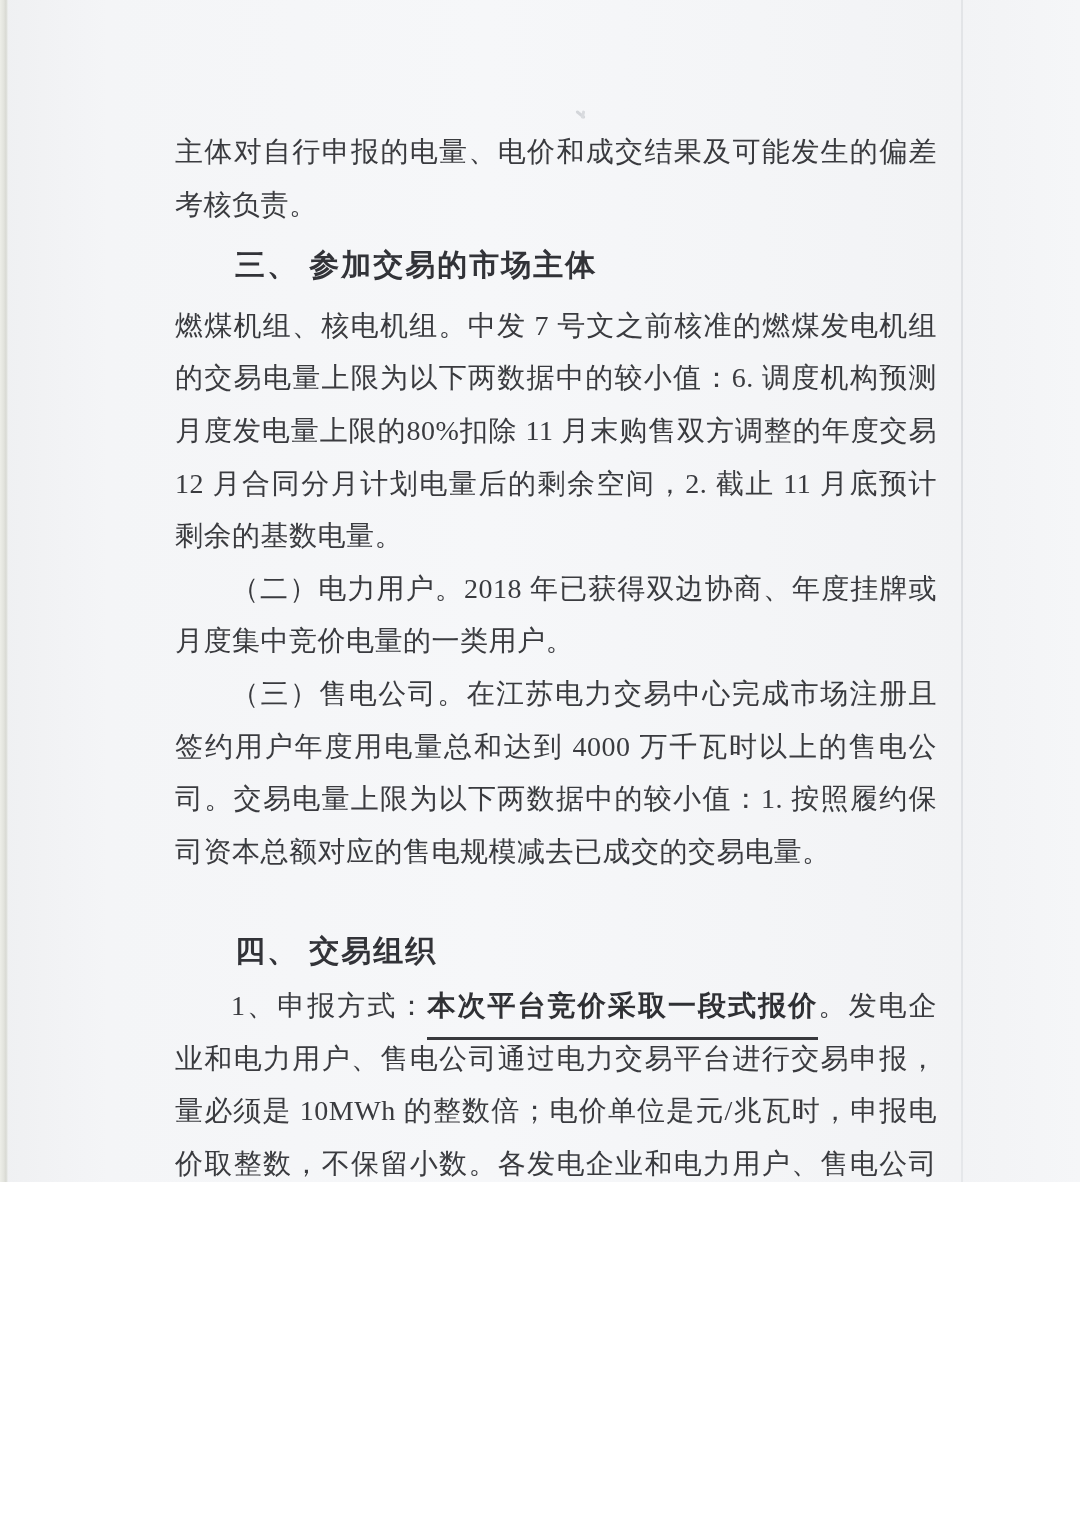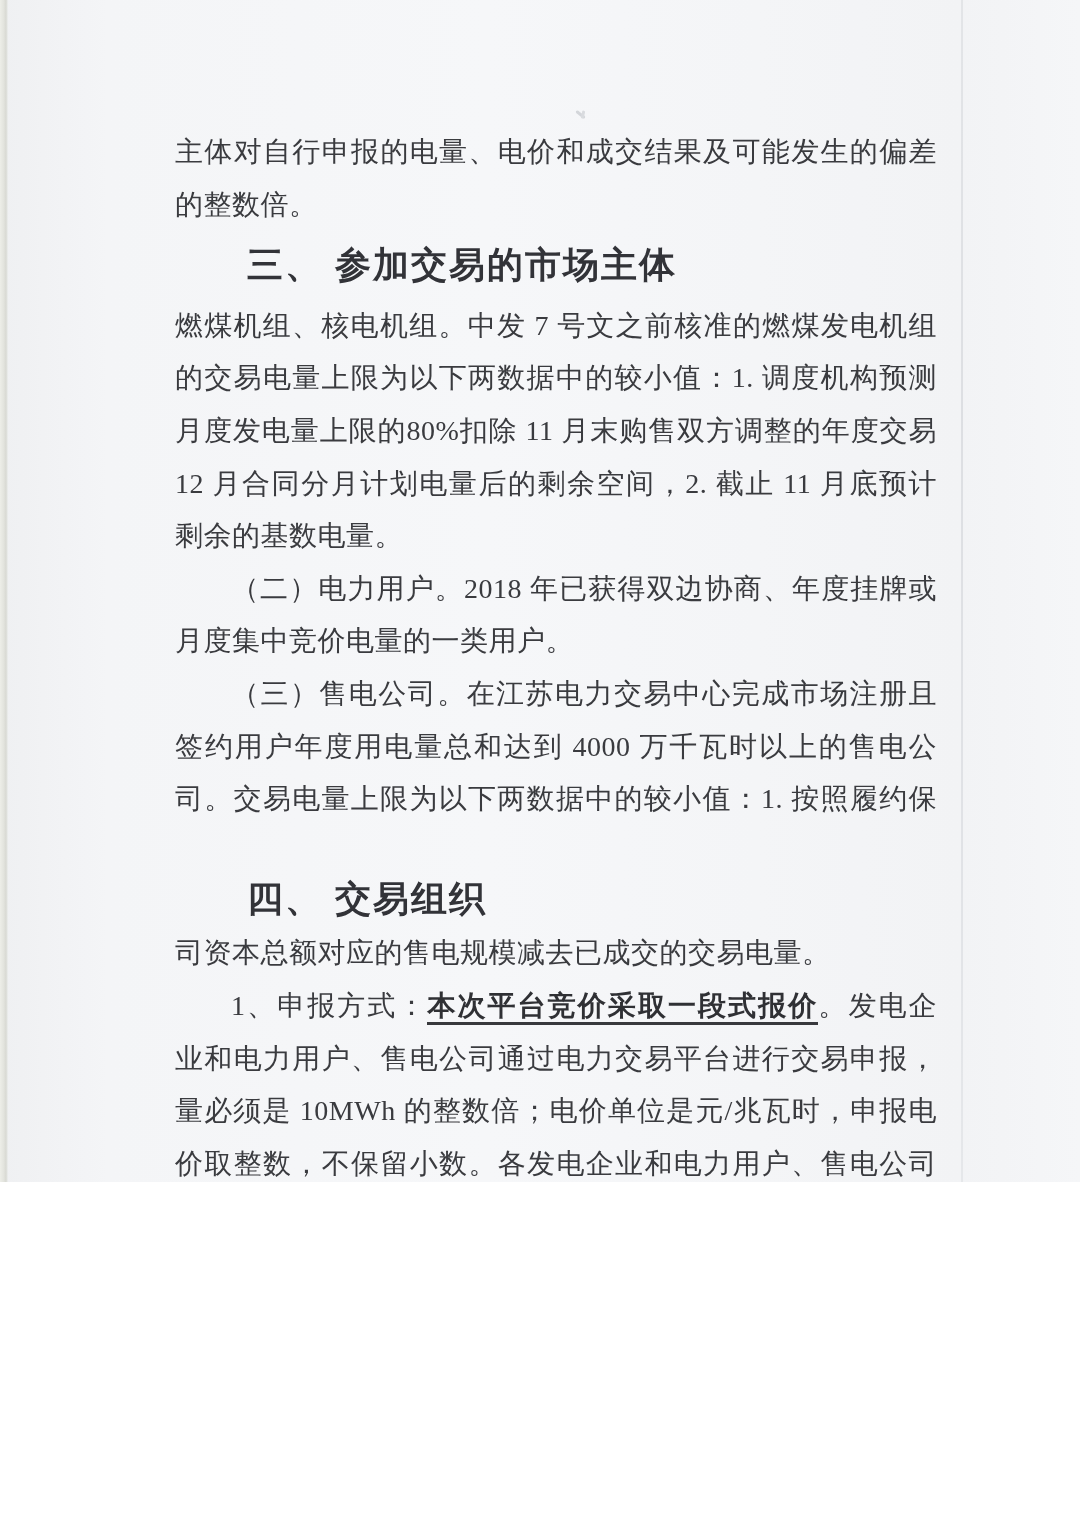--- a/index.html
+++ b/index.html
@@ -58,65 +58,65 @@
   }
   .fill {
     white-space: normal;
     text-align: justify;
     text-align-last: justify;
   }
   .indent { text-indent: 2em; }
   .heading {
     font-family: "Liberation Sans", "DejaVu Sans", sans-serif;
     font-weight: 700;
-    font-size: 36px;
+    font-size: 30px;
     color: #323338;
     text-indent: 2em;
     letter-spacing: 2px;
   }
   .h-three { margin-top: 8px; margin-bottom: 8px; }
   .h-four  { margin-top: 47px; margin-bottom: 2px; }
   .em-underline {
     font-family: "Liberation Sans", "DejaVu Sans", sans-serif;
     font-weight: 700;
     color: #2f3034;
     border-bottom: 3px solid #38393d;
-    padding-bottom: 1px;
+    padding-bottom: 16px;
   }
 </style>
 </head>
 <body>
 
 <div class="page">
   <div class="left-edge"></div>
   <div class="crease"></div>
   <div class="speck"></div>
 
   <div class="textblock">
 
     <div class="line fill">主体对自行申报的电量、电价和成交结果及可能发生的偏差</div>
-    <div class="line">的整数倍。</div>
+    <div class="line">考核负责。</div>
 
     <div class="line heading h-three">三、 参加交易的市场主体</div>
 
     <div class="line fill">燃煤机组、核电机组。中发 7 号文之前核准的燃煤发电机组</div>
-    <div class="line fill">的交易电量上限为以下两数据中的较小值：1. 调度机构预测</div>
+    <div class="line fill">的交易电量上限为以下两数据中的较小值：6. 调度机构预测</div>
     <div class="line fill">月度发电量上限的80%扣除 11 月末购售双方调整的年度交易</div>
     <div class="line fill">12 月合同分月计划电量后的剩余空间，2. 截止 11 月底预计</div>
     <div class="line">剩余的基数电量。</div>
 
     <div class="line fill indent">（二）电力用户。2018 年已获得双边协商、年度挂牌或</div>
     <div class="line">月度集中竞价电量的一类用户。</div>
 
     <div class="line fill indent">（三）售电公司。在江苏电力交易中心完成市场注册且</div>
     <div class="line fill">签约用户年度用电量总和达到 4000 万千瓦时以上的售电公</div>
     <div class="line fill">司。交易电量上限为以下两数据中的较小值：1. 按照履约保</div>
+    <div class="line">司资本总额对应的售电规模减去已成交的交易电量。</div>
+
     <div class="line heading h-four">四、 交易组织</div>
-
-    <div class="line">司资本总额对应的售电规模减去已成交的交易电量。</div>
 
     <div class="line fill indent">
       <span>1、申报方式：</span><span class="em-underline">本次平台竞价采取一段式报价</span><span>。发电企</span>
     </div>
     <div class="line fill">业和电力用户、售电公司通过电力交易平台进行交易申报，</div>
     <div class="line fill">量必须是 10MWh 的整数倍；电价单位是元/兆瓦时，申报电</div>
     <div class="line fill">价取整数，不保留小数。各发电企业和电力用户、售电公司</div>
 
   </div>
 </div>

